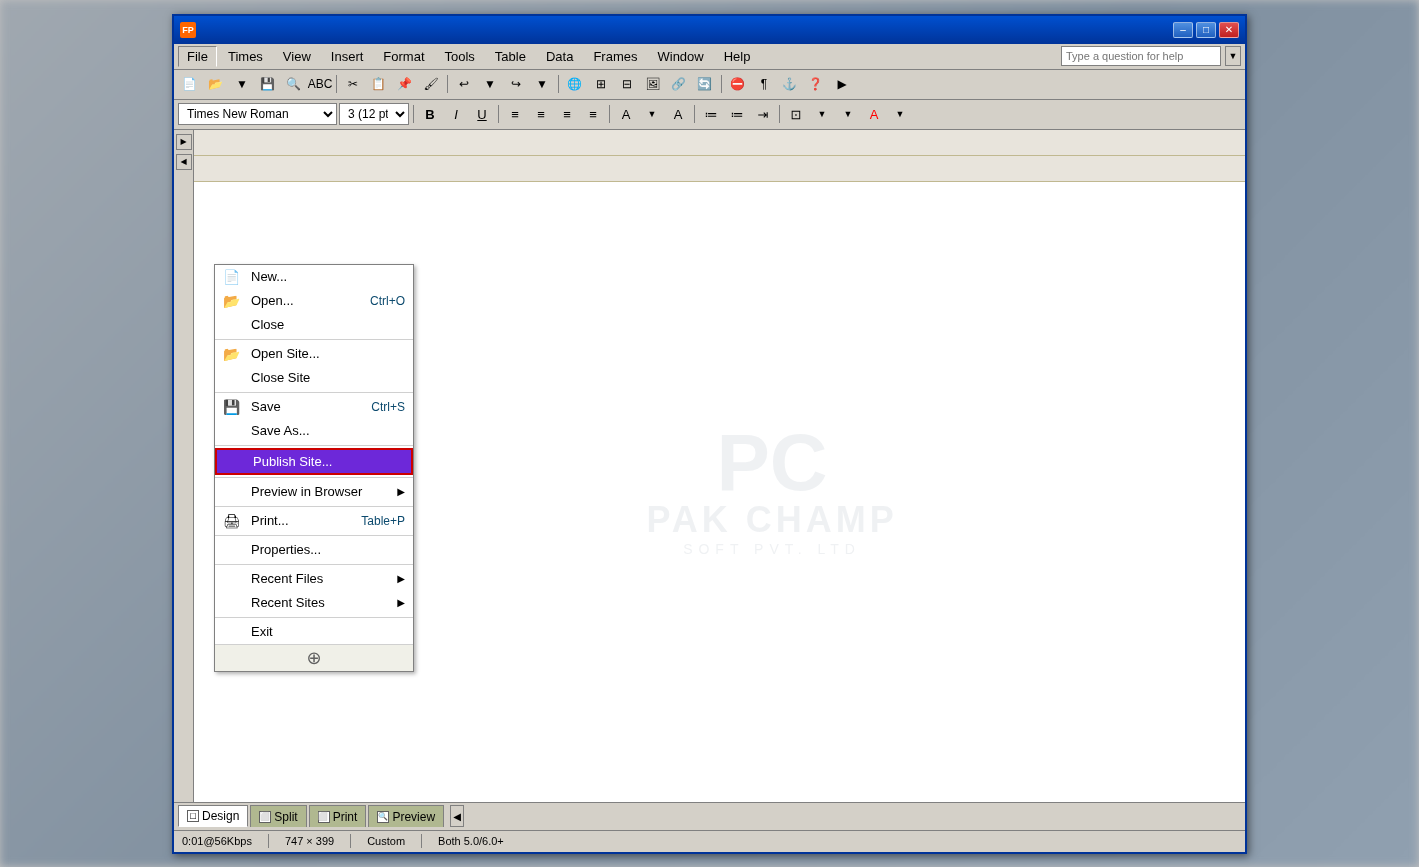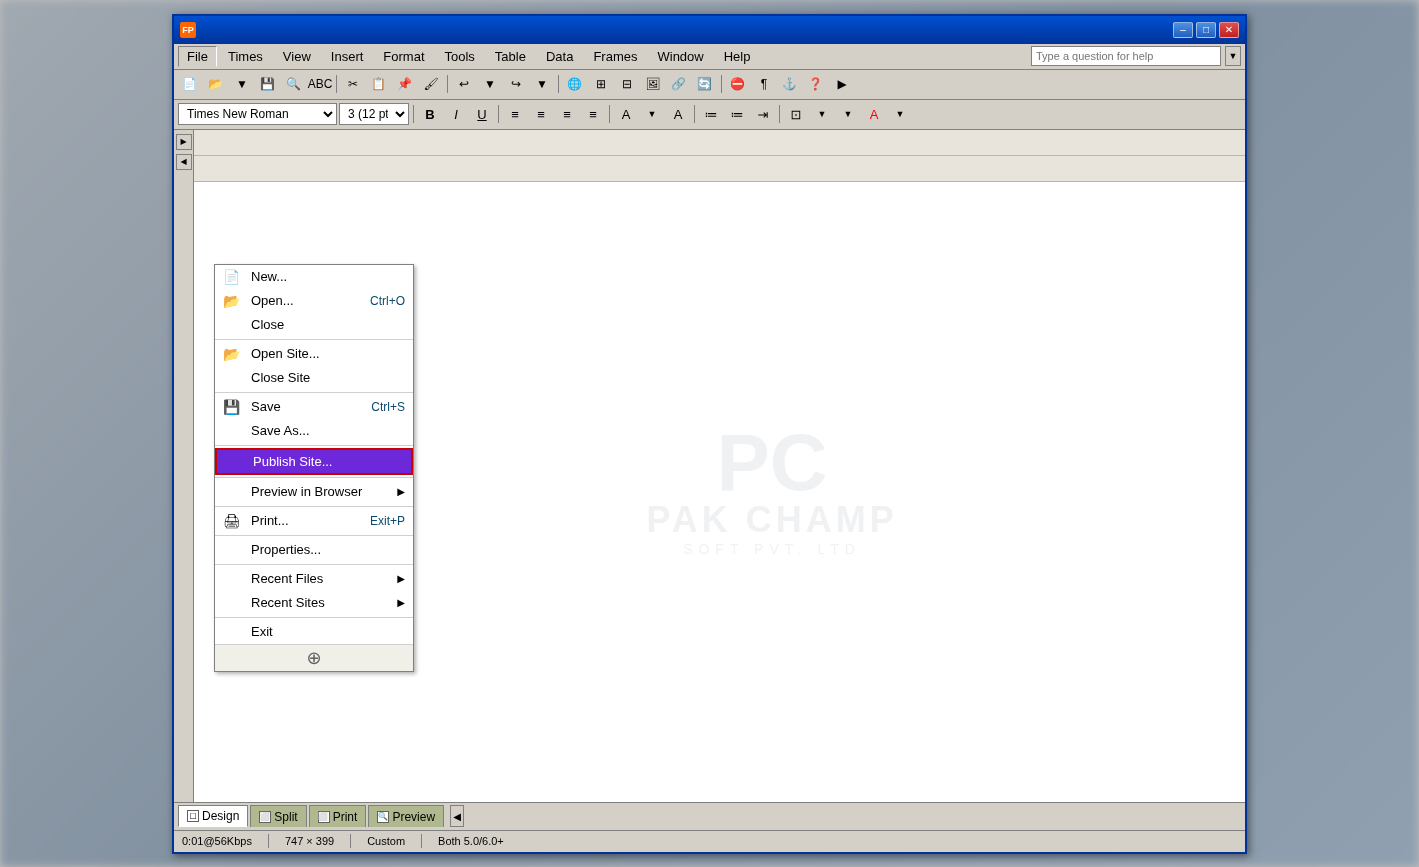--- a/index.html
+++ b/index.html
@@ -123,21 +123,21 @@
       border-bottom: 1px solid #d4d0c8;
       border-radius: 0;
     }
     .help-area {
       margin-left: auto;
       display: flex;
       align-items: center;
       gap: 4px;
     }
     .help-input {
-      width: 190px;
+      width: 160px;
       height: 20px;
       border: 1px solid #808080;
       padding: 0 4px;
       font-size: 11px;
       color: #808080;
       background: white;
     }
     .help-arrow {
       width: 16px;
       height: 20px;
@@ -606,21 +606,21 @@
 
           <div class="dropdown-item">
             Preview in Browser
             <span class="arrow">▶</span>
           </div>
           <div class="dropdown-divider"></div>
 
           <div class="dropdown-item">
             <span class="dropdown-icon">🖨</span>
             Print...
-            <span class="shortcut">Exit+P</span>
+            <span class="shortcut">Table+P</span>
           </div>
           <div class="dropdown-divider"></div>
 
           <div class="dropdown-item">
             Properties...
           </div>
           <div class="dropdown-divider"></div>
 
           <div class="dropdown-item">
             Recent Files

